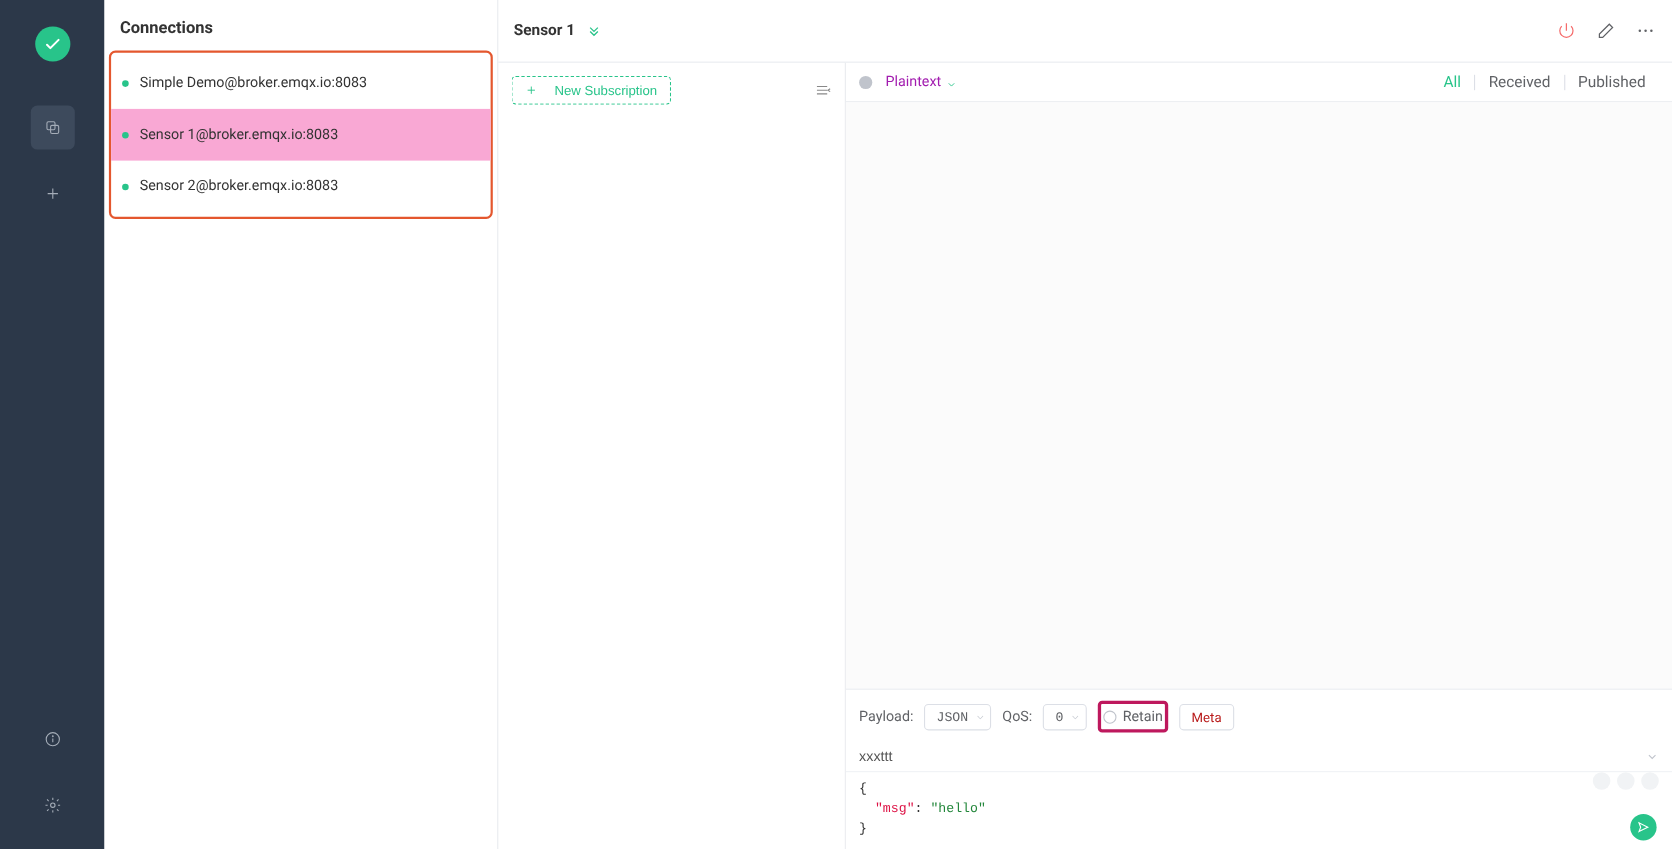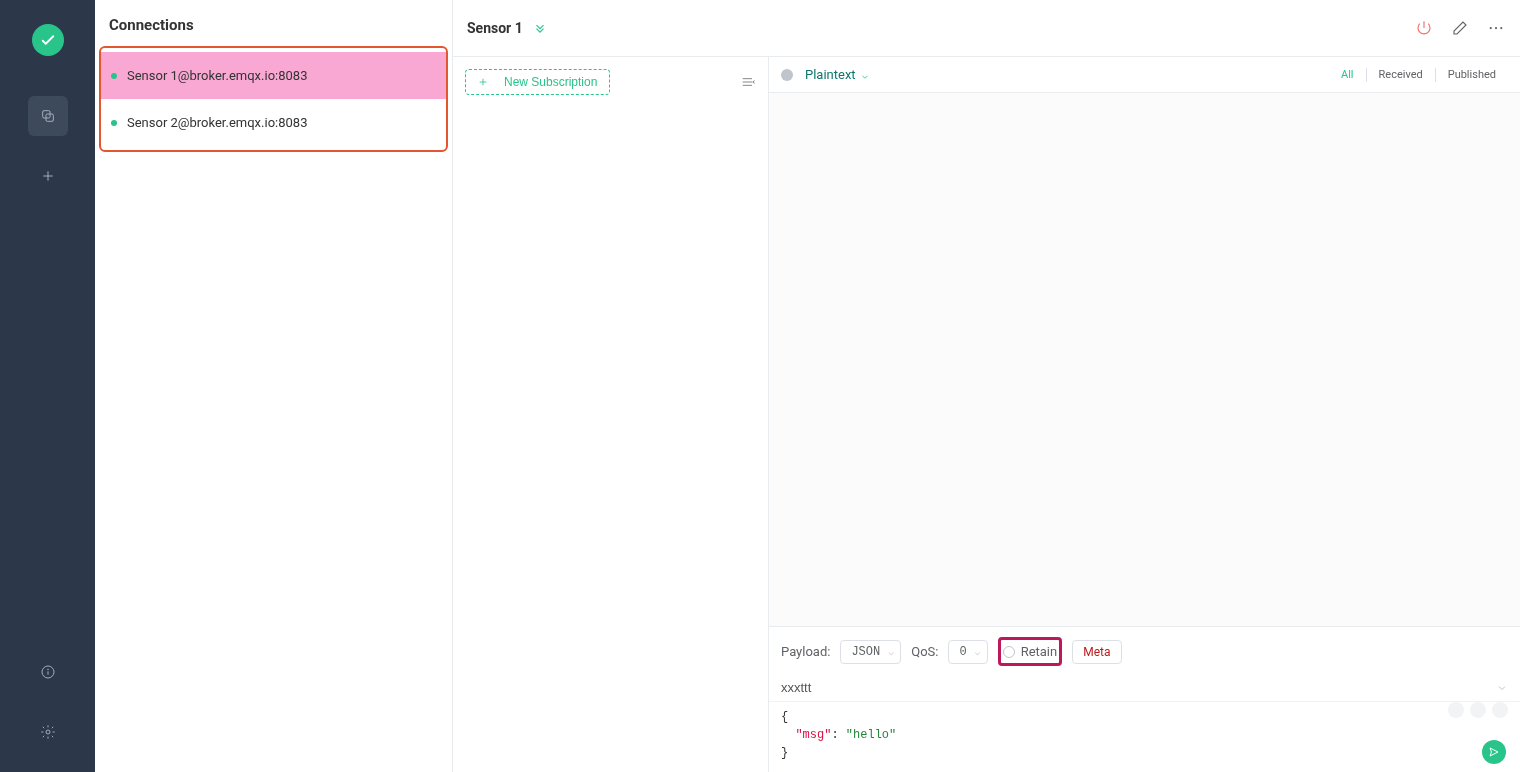--- a/index.html
+++ b/index.html
@@ -140,29 +140,29 @@
     display: flex;
     align-items: center;
     padding: 0 12px;
   }
   .gray-dot {
     width: 12px; height: 12px; border-radius: 50%;
     background: #c0c4cc;
     margin-right: 12px;
   }
   .format-select {
-    color: #0f766e;
+    color: #a21caf;
     font-size: 13px;
     display: inline-flex;
     align-items: flex-end;
     gap: 4px;
     cursor: pointer;
   }
   .msg-header-spacer { flex: 1; }
-  .filter-tabs { display: flex; align-items: center; font-size: 11px; }
+  .filter-tabs { display: flex; align-items: center; font-size: 14px; }
   .filter-tab { padding: 0 12px; cursor: pointer; color: #606266; }
   .filter-tab.active { color: #28c48a; }
   .filter-sep { width: 1px; height: 14px; background: #dcdfe6; }
 
   .msg-body {
     flex: 1;
     background: #fbfbfb;
     overflow: auto;
   }
 
@@ -290,20 +290,24 @@
     <svg viewBox="0 0 24 24">
         <circle cx="12" cy="12" r="3"></circle>
         <path d="M12 2v3M12 19v3M4.2 4.2l2.1 2.1M17.7 17.7l2.1 2.1M2 12h3M19 12h3M4.2 19.8l2.1-2.1M17.7 6.3l2.1-2.1"></path>
       </svg>
   </div>
 </div>
 
 <div class="connections-panel">
   <div class="connections-title">Connections</div>
   <div class="connections-box">
+    <div class="conn-row">
+      <span class="status-dot"></span>
+      <span>Simple Demo@broker.emqx.io:8083</span>
+    </div>
     <div class="conn-row selected">
       <span class="status-dot"></span>
       <span>Sensor 1@broker.emqx.io:8083</span>
     </div>
     <div class="conn-row">
       <span class="status-dot"></span>
       <span>Sensor 2@broker.emqx.io:8083</span>
     </div>
   </div>
 </div>

